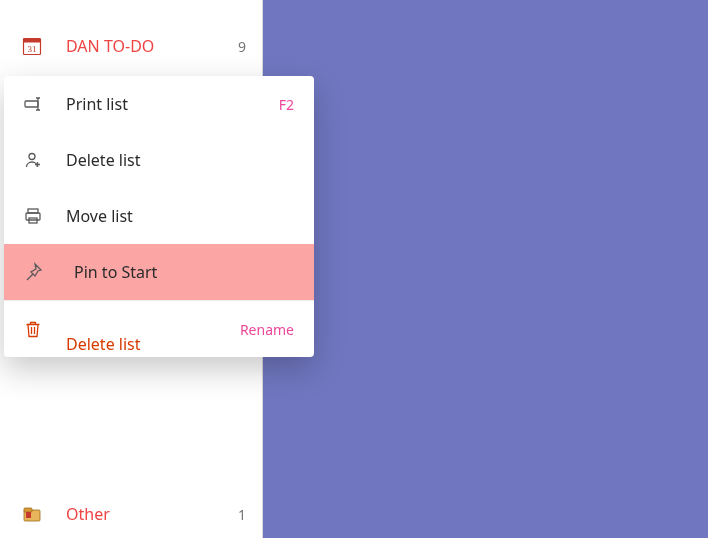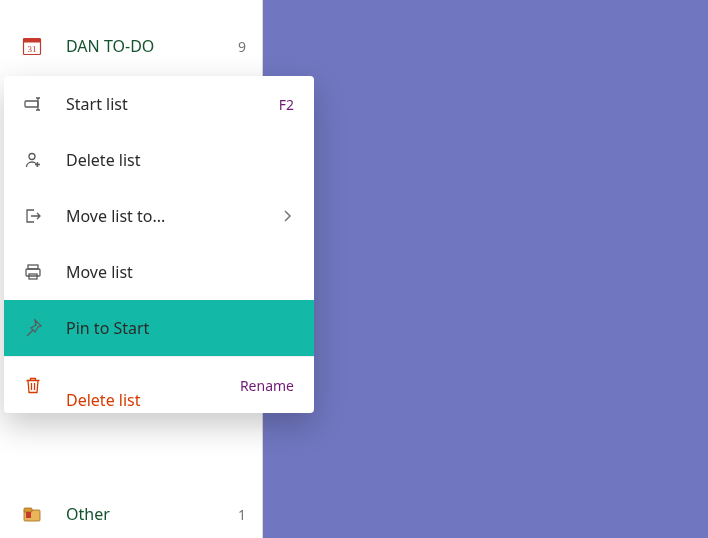--- a/index.html
+++ b/index.html
@@ -27,21 +27,21 @@
     cursor: default;
   }
   .list-item .icon-slot {
     width: 20px; height: 20px;
     display: flex; align-items: center; justify-content: center;
     margin-right: 24px;
   }
   .list-item .label {
     flex: 1;
     font-size: 16px;
-    color: #14532d;
+    color: #ef4444;
   }
   .list-item .count {
     font-size: 14px;
     color: #767676;
     min-width: 14px;
     text-align: right;
   }
   .spacer { flex: 1; }
 
   
@@ -55,35 +55,35 @@
     box-shadow: 0 12px 32px rgba(0,0,0,0.22);
     overflow: hidden;
   }
   .menu-item {
     display: flex;
     align-items: center;
     height: 56px;
     padding: 0 20px 0 18px;
     cursor: default;
   }
-  .menu-item.hover { background: #14b8a6; }
+  .menu-item.hover { background: #fca5a5; gap: 8px; }
   .menu-item .micon {
     width: 22px; height: 22px;
     display: flex; align-items: center; justify-content: center;
     margin-right: 22px;
     color: #5a5a5a;
   }
   .menu-item .mlabel {
     flex: 1;
     font-size: 16px;
     color: #2b2b2b;
   }
   .menu-item .mshortcut {
     font-size: 14px;
-    color: #701a75;
+    color: #ec4899;
   }
   .menu-item.destructive .mlabel { color: #d83b01; margin-top: 29px; }
   .menu-item.destructive .micon { color: #d83b01; }
   .menu-sep {
     height: 1px;
     background: #ededed;
   }
   svg { display: block; }
 </style>
 </head>
@@ -121,50 +121,36 @@
 
 <div class="context-menu">
 
   <div class="menu-item">
     <span class="micon">
       <svg width="20" height="20" viewBox="0 0 20 20" fill="none" stroke="currentColor" stroke-width="1.3">
         <rect x="2" y="7" width="13" height="6" rx="1"></rect>
         <path d="M15 4 v12 M13 4 h4 M13 16 h4"></path>
       </svg>
     </span>
-    <span class="mlabel">Start list</span>
+    <span class="mlabel">Print list</span>
     <span class="mshortcut">F2</span>
   </div>
 
   <div class="menu-item">
     <span class="micon">
       <svg width="20" height="20" viewBox="0 0 20 20" fill="none" stroke="currentColor" stroke-width="1.3">
         <circle cx="9" cy="6.5" r="3"></circle>
         <path d="M3.5 17 c0-3 2.5-5 5.5-5 s5.5 2 5.5 5"></path>
         <path d="M14.5 12 v5 M12 14.5 h5"></path>
       </svg>
     </span>
     <span class="mlabel">Delete list</span>
     <span class="mshortcut"></span>
   </div>
 
-  <div class="menu-item">
-    <span class="micon">
-      <svg width="20" height="20" viewBox="0 0 20 20" fill="none" stroke="currentColor" stroke-width="1.3">
-        <path d="M11 4 h-7 v12 h7"></path>
-        <path d="M8 10 h9 M14 7 l3 3 l-3 3"></path>
-      </svg>
-    </span>
-    <span class="mlabel">Move list to...</span>
-    <span class="mshortcut">
-      <svg width="14" height="14" viewBox="0 0 14 14" fill="none" stroke="#757575" stroke-width="1.5">
-        <path d="M5 2 l5 5 l-5 5"></path>
-      </svg>
-    </span>
-  </div>
 
   <div class="menu-item">
     <span class="micon">
       <svg width="20" height="20" viewBox="0 0 20 20" fill="none" stroke="currentColor" stroke-width="1.3">
         <rect x="5" y="3" width="10" height="4"></rect>
         <rect x="3" y="7" width="14" height="7" rx="1"></rect>
         <rect x="6" y="12" width="8" height="5"></rect>
       </svg>
     </span>
     <span class="mlabel">Move list</span>

